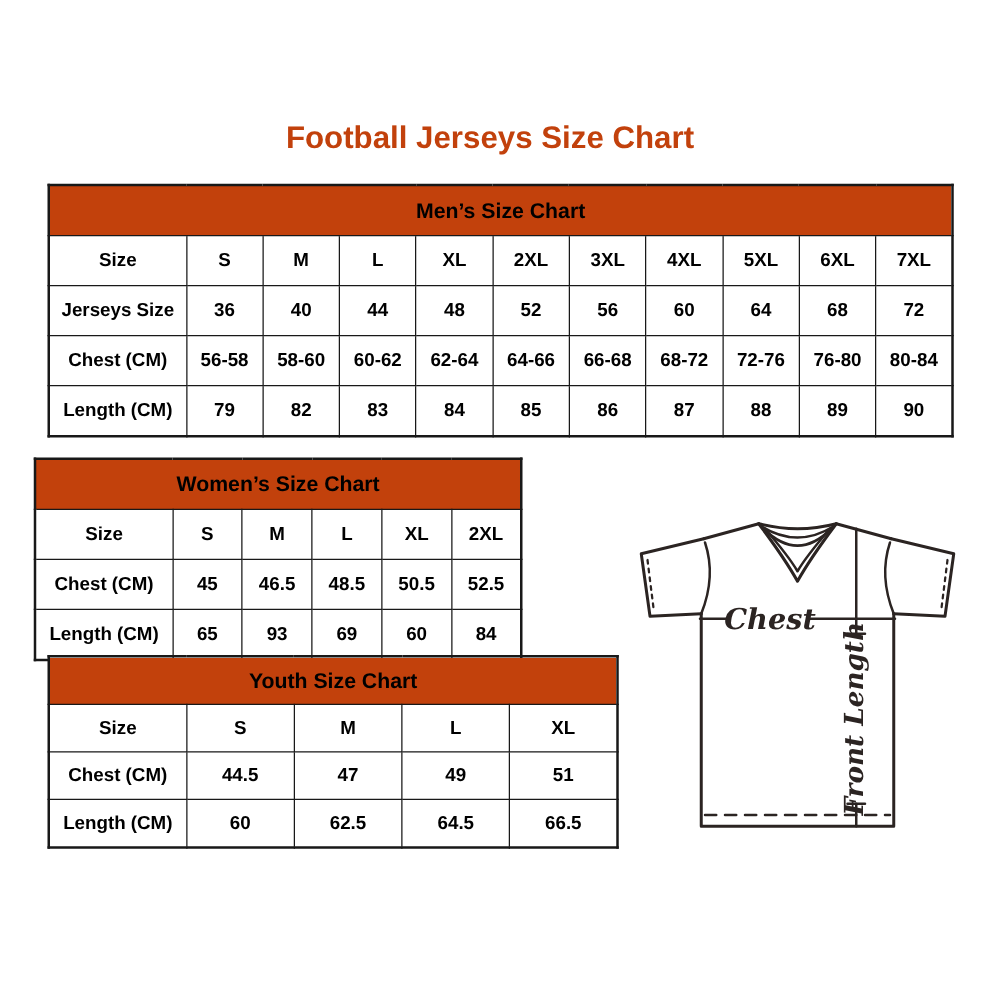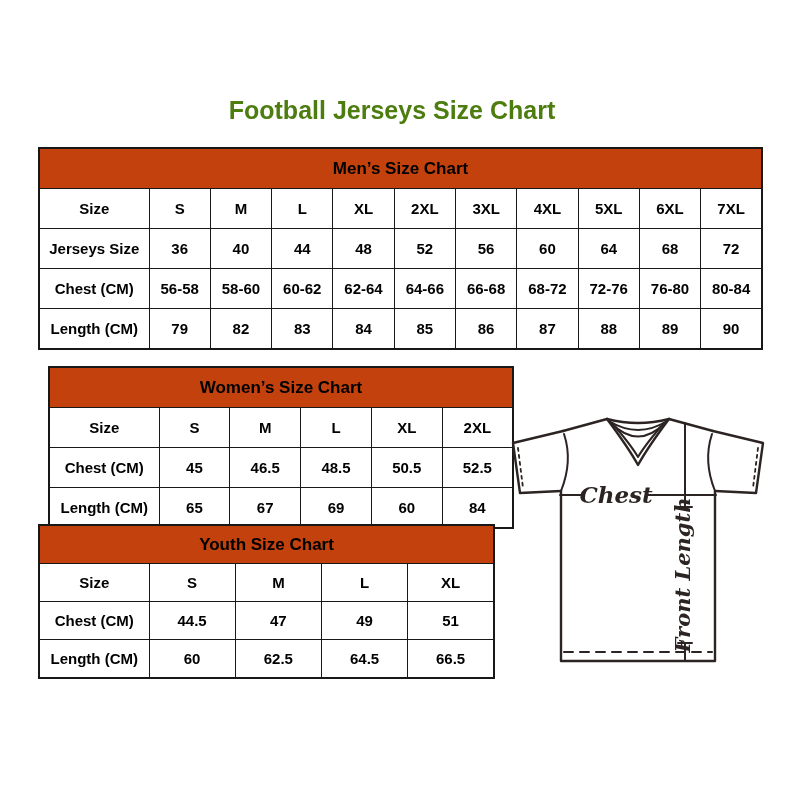--- a/index.html
+++ b/index.html
@@ -2,25 +2,25 @@
 <html><head>
 <meta charset="utf-8">
 <style>
   html,body{margin:0;padding:0}
   body{
     width:800px;height:800px;background:#ffffff;position:relative;overflow:hidden;
     font-family:"Liberation Sans",sans-serif;color:#000;
   }
   .page-title{
     position:absolute;top:96px;left:0;width:784px;text-align:center;
-    font-size:25px;font-weight:bold;color:#4d7c0f;
+    font-size:25px;font-weight:bold;color:#c2410c;
   }
   .tbl{position:absolute}
   #mens{left:38px;top:147px;width:725px}
-  #womens{left:48px;top:366px;width:466px}
+  #womens{left:27px;top:366px;width:391px}
   #youth{left:38px;top:524px;width:457px}
   table{
     width:100%;border-collapse:collapse;table-layout:fixed;
     border:2px solid #181818;box-sizing:border-box;
   }
   td{
     border:1px solid #181818;text-align:center;vertical-align:middle;
     font-weight:bold;font-size:15px;color:#000;height:39px;padding:0 2px;
     overflow:hidden;white-space:nowrap;
   }
@@ -139,21 +139,21 @@
           <td class="lbl">Chest (CM)</td>
           <td class="val">45</td>
           <td class="val">46.5</td>
           <td class="val">48.5</td>
           <td class="val">50.5</td>
           <td class="val">52.5</td>
         </tr>
         <tr>
           <td class="lbl">Length (CM)</td>
           <td class="val">65</td>
-          <td class="val">67</td>
+          <td class="val">93</td>
           <td class="val">69</td>
           <td class="val">60</td>
           <td class="val">84</td>
         </tr>
       </tbody>
     </table>
   </div>
 <div id="youth" class="tbl">
     <table>
       <colgroup>

